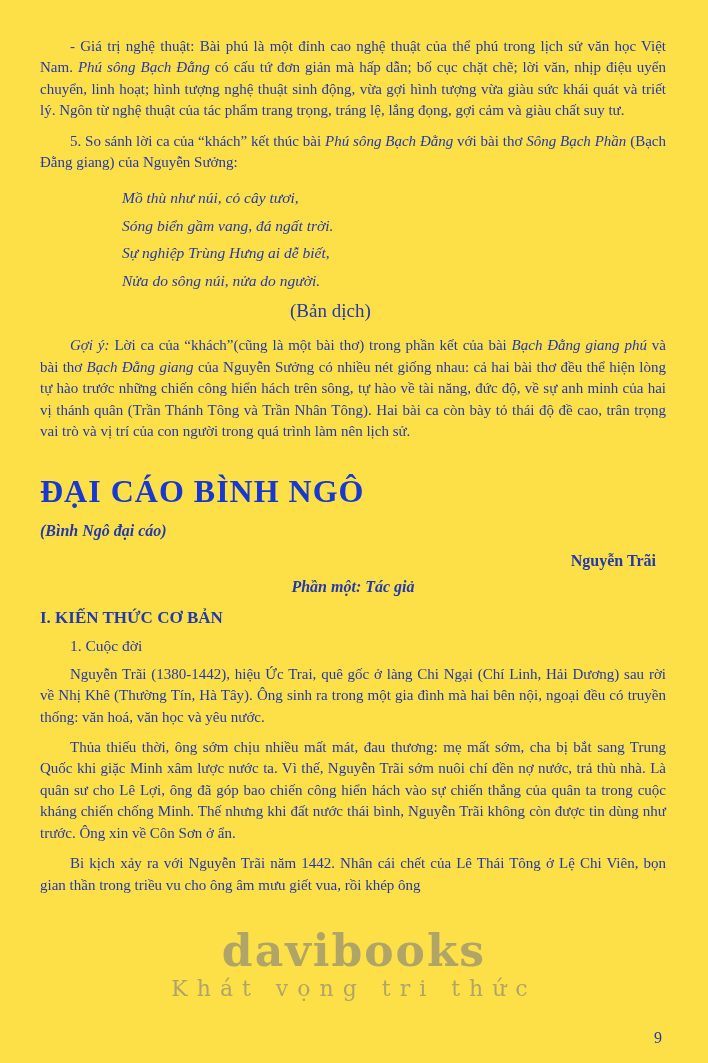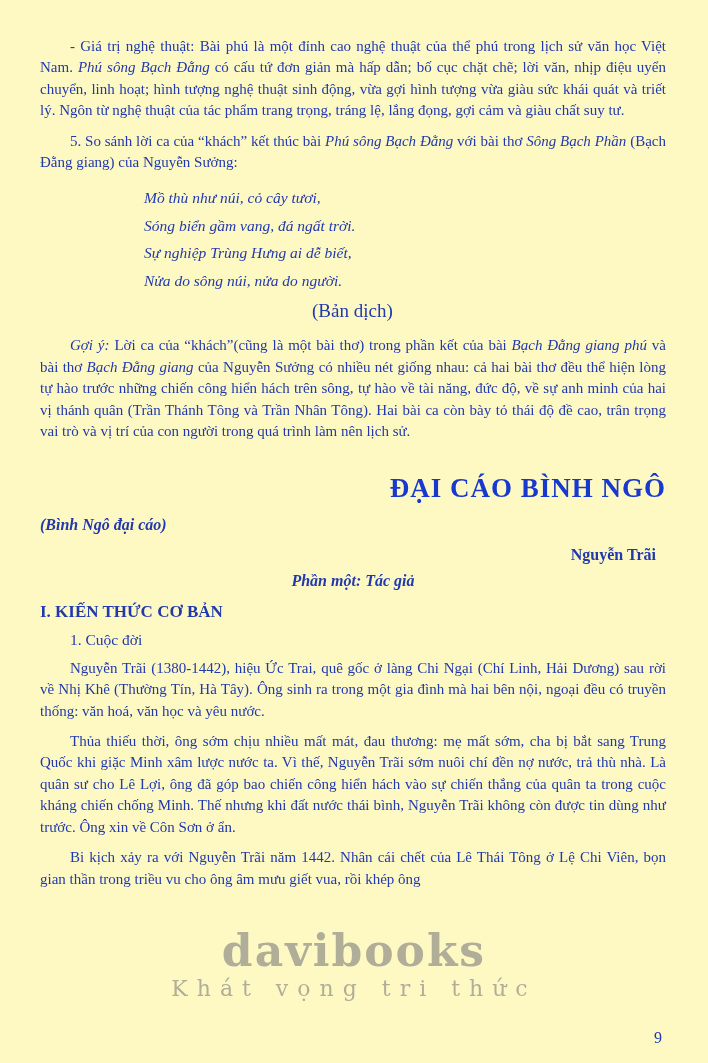--- a/index.html
+++ b/index.html
@@ -1,50 +1,50 @@
 <!DOCTYPE html>
 <html lang="vi"><head>
 <meta charset="utf-8">
 <style>
   html,body { margin:0; padding:0; background:#888; }
   .page {
     position:relative;
     width:708px; height:1063px;
     margin:0 auto;
-    background:#fef9c3;
+    background:#fde047;
     box-sizing:border-box;
     padding:36px 42px 0 40px;
     overflow:hidden;
     font-family:"Liberation Serif", serif;
     color:var(--ink, #2239ae);
   }
   p.body {
     font-size:15px;
     line-height:1.43;
     text-align:justify;
     margin:0 0 9px 0;
     text-indent:30px;
   }
   .it { font-style:italic; }
 
-  .poem { margin:10px 0 8px 104px; }
+  .poem { margin:10px 0 8px 82px; }
   .poem-line {
     font-style:italic;
     font-size:15.5px;
     line-height:1.8;
   }
   .poem-source {
     font-size:19px;
     margin-left:168px;
     line-height:1.7;
   }
 
   .main-title {
-    text-align:right;
-    font-size:27px;
+    text-align:left;
+    font-size:32px;
     font-weight:bold;
     letter-spacing:1px;
     color:var(--title, #1839cf);
     margin:30px 0 12px 0;
   }
   .subtitle {
     text-align:left;
     font-weight:bold;
     font-style:italic;
     font-size:16px;

